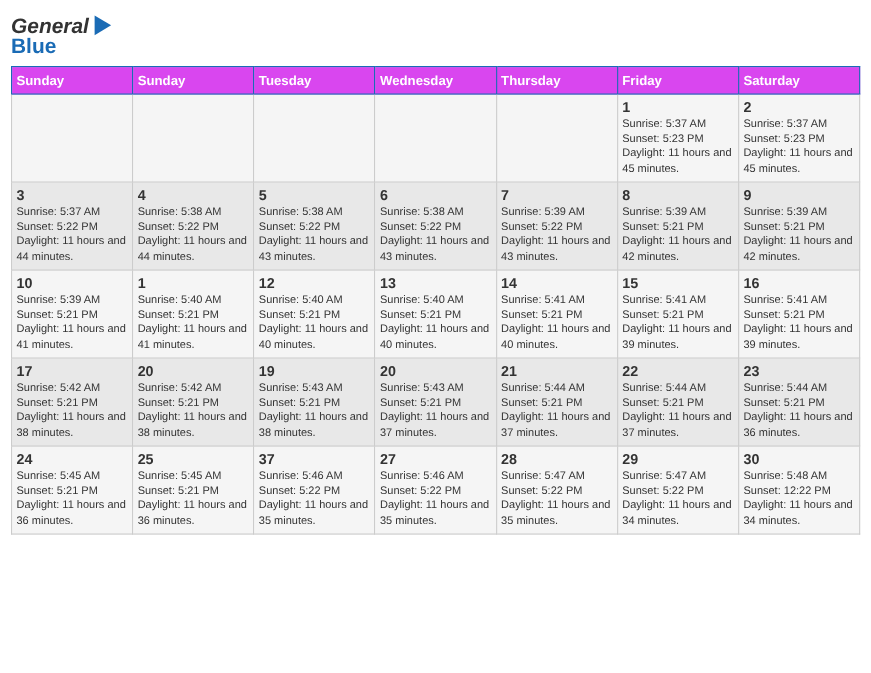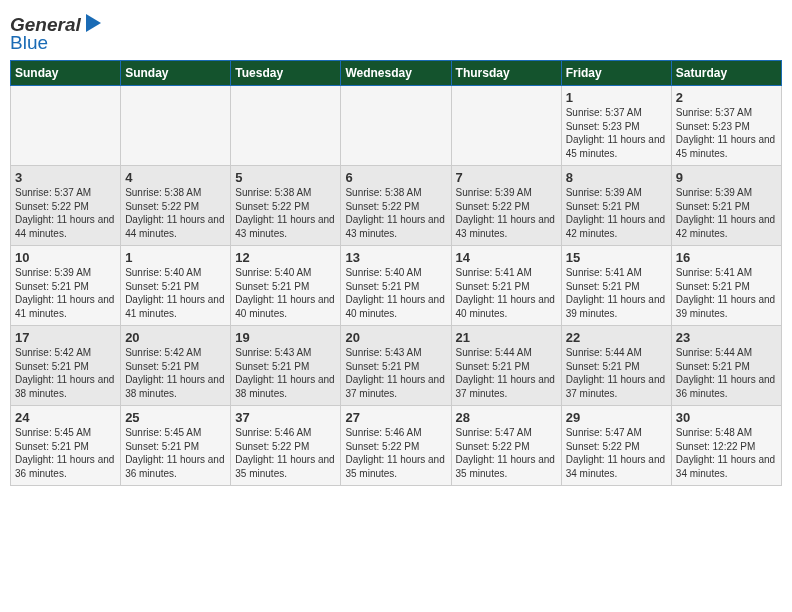--- a/index.html
+++ b/index.html
@@ -34,21 +34,21 @@
     .location-title {
       font-size: 15px;
       color: #444;
     }
     table {
       width: 100%;
       border-collapse: collapse;
       table-layout: fixed;
     }
     thead tr th {
-      background-color: #14532d;
+      background-color: #d946ef;
       color: #fff;
       font-size: 12px;
       font-weight: bold;
       padding: 5px 4px;
       text-align: left;
       border: 1px solid #1a6bb5;
     }
     tbody tr td {
       border: 1px solid #ccc;
       vertical-align: top;
@@ -79,21 +79,21 @@
   </style>
 </head>
 <body>
 
 <div class="header">
   <div class="logo">
     <div style="display:flex; gap:2px;font-style:italic;">
       <span style="font-size:19px;font-weight:bold;color:#333;">General</span>
       <span style="display:inline-block;width:0;height:0;border-top:9px solid transparent;border-bottom:9px solid transparent;border-left:15px solid #1a6bb5;margin-left:3px;"></span>
     </div>
-    <span style="font-size:19px;font-weight:normal;color:#1a6bb5; margin-top:-4px;">Blue</span>
+    <span style="font-size:19px;font-weight:bold;color:#1a6bb5; margin-top:-4px;">Blue</span>
   </div>
   <div class="title-area">
     <div class="month-title"></div>
     <div class="location-title"></div>
   </div>
 </div>
 
 <table>
   <thead>
     <tr>

